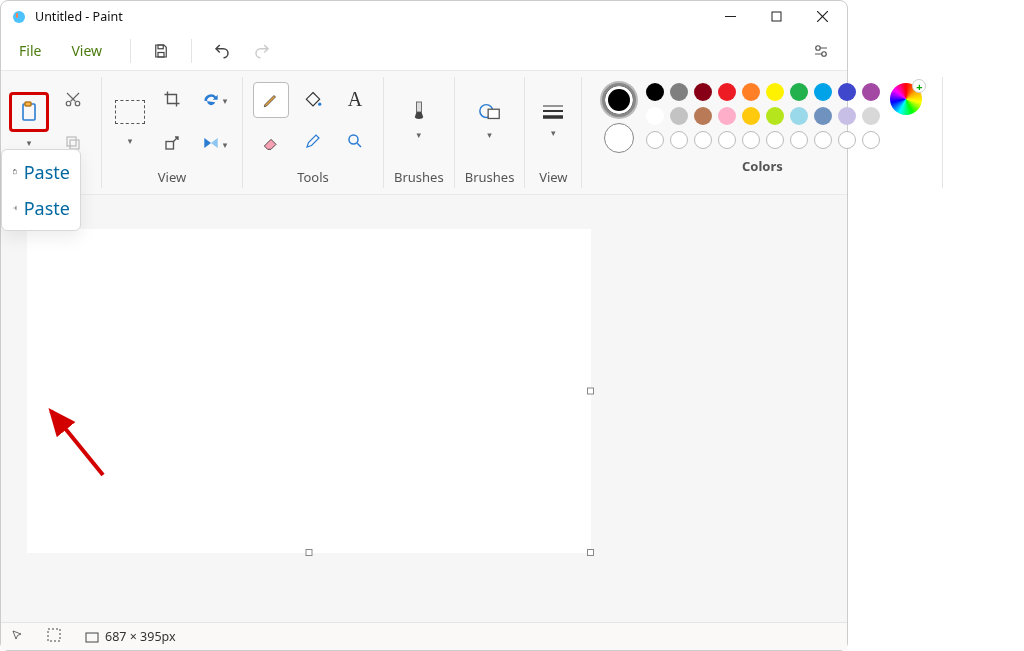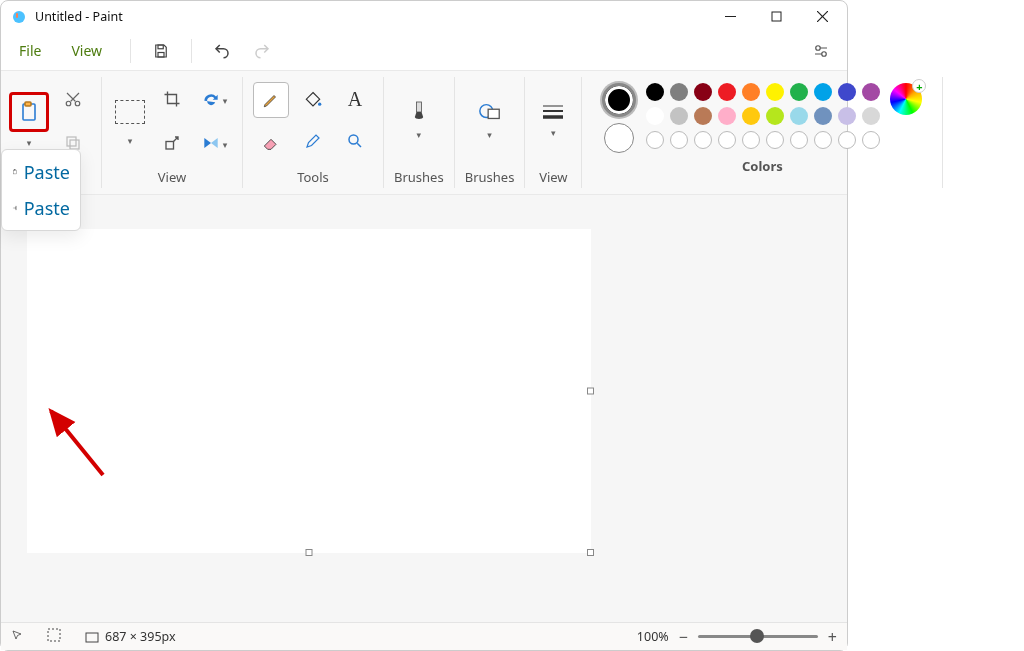--- a/index.html
+++ b/index.html
@@ -381,23 +381,15 @@
         </svg></span>
     <span><svg width="14" height="14">
           <rect x="1" y="1" width="12" height="12" fill="none" stroke="#444" stroke-dasharray="2 2"></rect>
         </svg></span>
     <span style="display:flex; align-items:center; gap:6px;">
       <svg width="14" height="14">
           <rect x="1" y="3" width="12" height="9" fill="none" stroke="#444"></rect>
         </svg>
       <span>687 × 395px</span>
     </span>
-    <div class="sb-right">
-      <span>100%</span>
-      <span style="font-size:16px; color:#555;">−</span>
-      <div class="zoom-track">
-          <div class="zoom-thumb"></div>
-        </div>
-      <span style="font-size:16px; color:#555;">+</span>
-    </div>
   </div>
 
 </div>
 
 </body></html>

